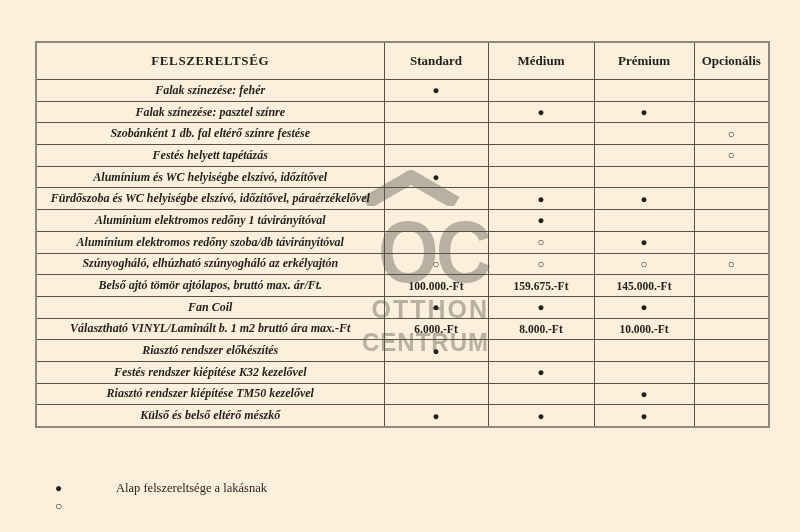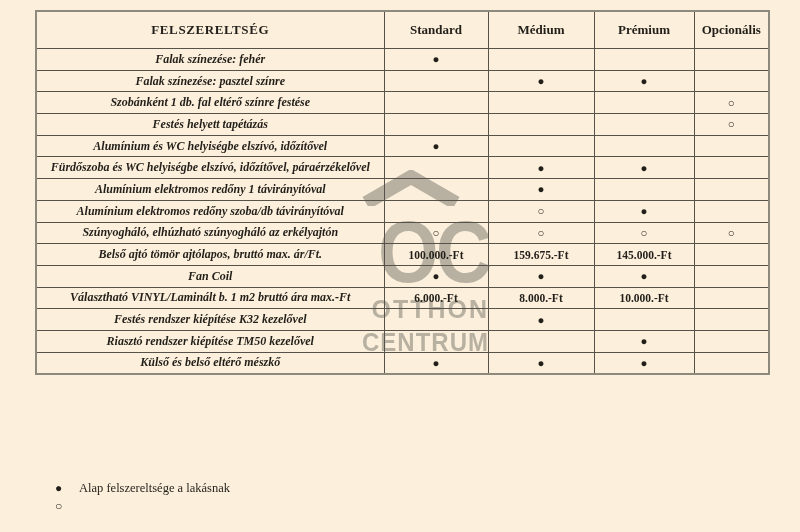--- a/index.html
+++ b/index.html
@@ -41,21 +41,21 @@
     font-size: 25px;
     letter-spacing: 2px;
     transform: scaleY(1.05);
     margin-top: 11px;
   }
   .wm-line2 { font-size: 24px; letter-spacing: 1px; margin-top: 9px; }
 
   
   table.features {
     position: absolute;
-    left: 35px; top: 10px;
+    left: 35px; top: 41px;
     width: 733px;
     border-collapse: collapse;
     table-layout: fixed;
     z-index: 2;
     background: transparent;
   }
   table.features th, table.features td {
     border: 1px solid #56524a;
     padding: 0;
     overflow: hidden;
@@ -83,21 +83,21 @@
   .legend {
     position: absolute;
     left: 55px; top: 479px;
     z-index: 2;
     font-size: 12.5px;
   }
   .legend-row { display: flex; align-items: center; height: 18px; }
   .legend-symbol {
     width: 24px; text-align: left; font-size: 12px; line-height: 18px;
   }
-  .legend-label { line-height: 18px; }
+  .legend-label { line-height: 18px; margin-left: 37px; }
 </style>
 </head>
 <body>
 
 <div class="stage">
 
   <div class="watermark">
     <svg class="wm-roof" width="104" height="36" viewBox="0 0 104 36">
       <polyline points="7,33 52,7 97,33" fill="none" stroke="#8f8c7f" stroke-width="14"></polyline>
     </svg>
@@ -200,20 +200,27 @@
       <td class="c"></td>
     </tr>
     <tr class="data">
       <td class="lbl">Választható VINYL/Laminált b. 1 m2 bruttó ára max.-Ft</td>
       <td class="c">6.000.-Ft</td>
       <td class="c">8.000.-Ft</td>
       <td class="c">10.000.-Ft</td>
       <td class="c"></td>
     </tr>
     <tr class="data">
+      <td class="lbl">Riasztó rendszer előkészítés</td>
+      <td class="c">●</td>
+      <td class="c"></td>
+      <td class="c"></td>
+      <td class="c"></td>
+    </tr>
+    <tr class="data">
       <td class="lbl">Festés rendszer kiépítése K32 kezelővel</td>
       <td class="c"></td>
       <td class="c">●</td>
       <td class="c"></td>
       <td class="c"></td>
     </tr>
     <tr class="data">
       <td class="lbl">Riasztó rendszer kiépítése TM50 kezelővel</td>
       <td class="c"></td>
       <td class="c"></td>

